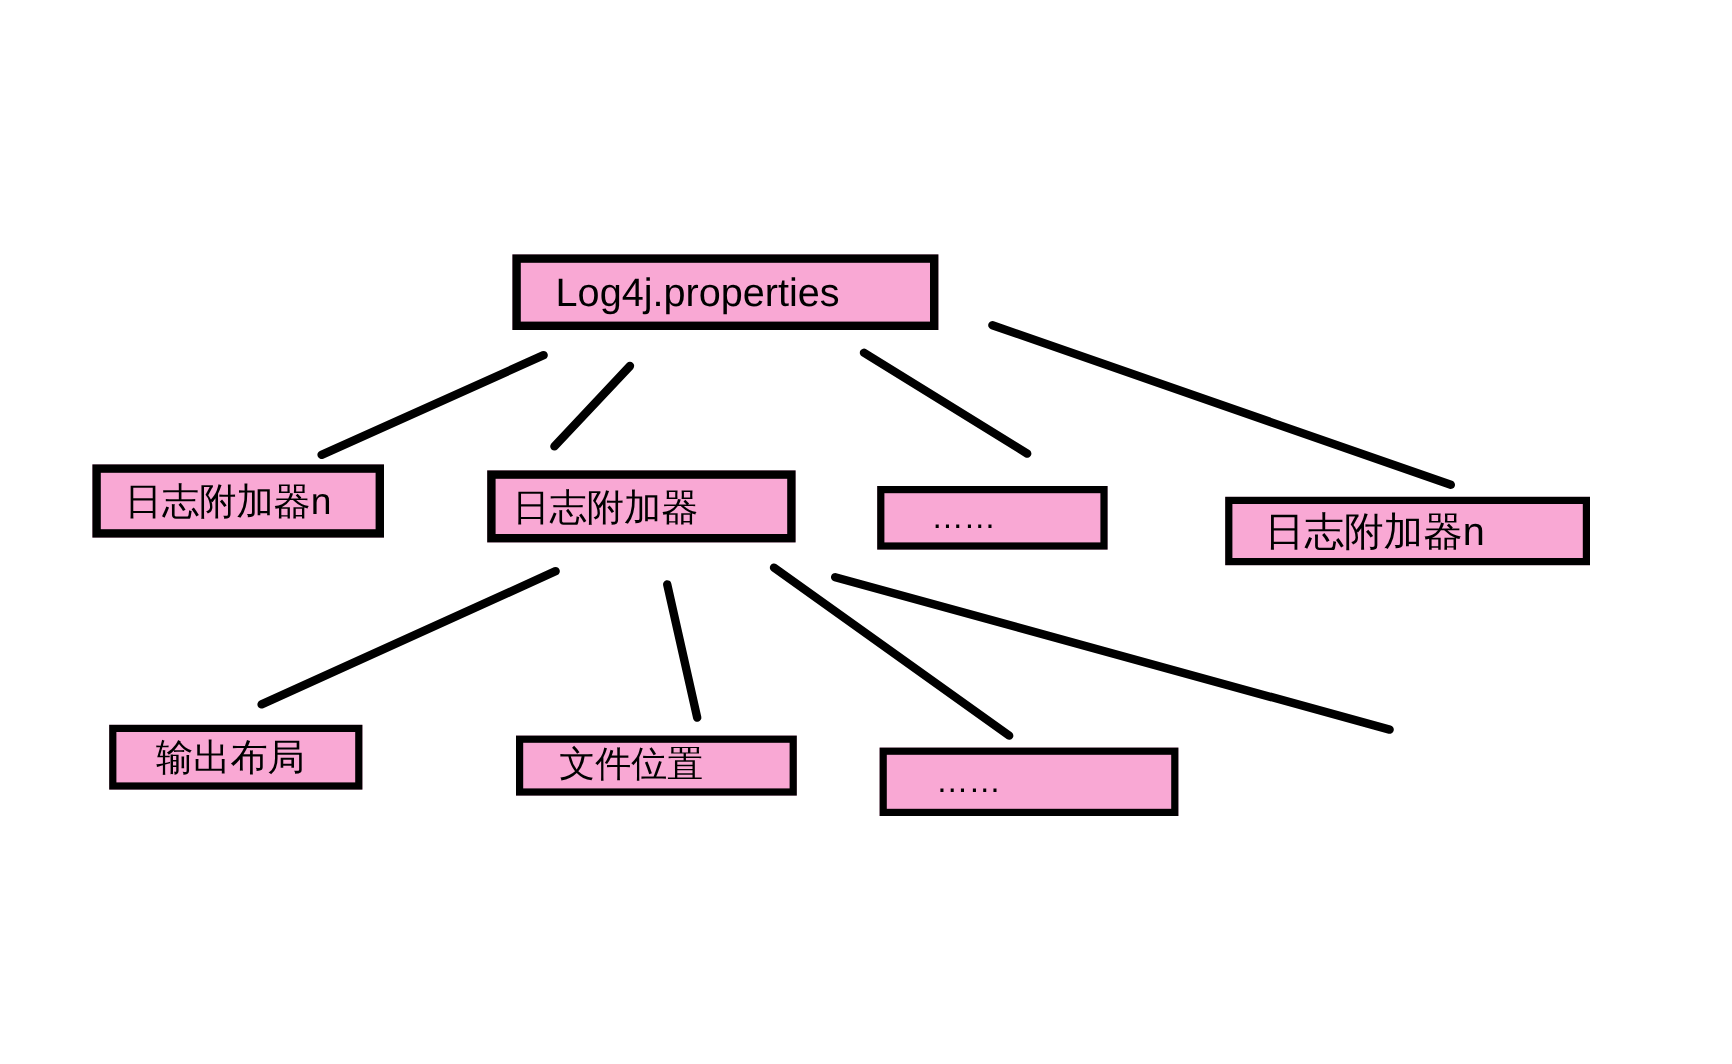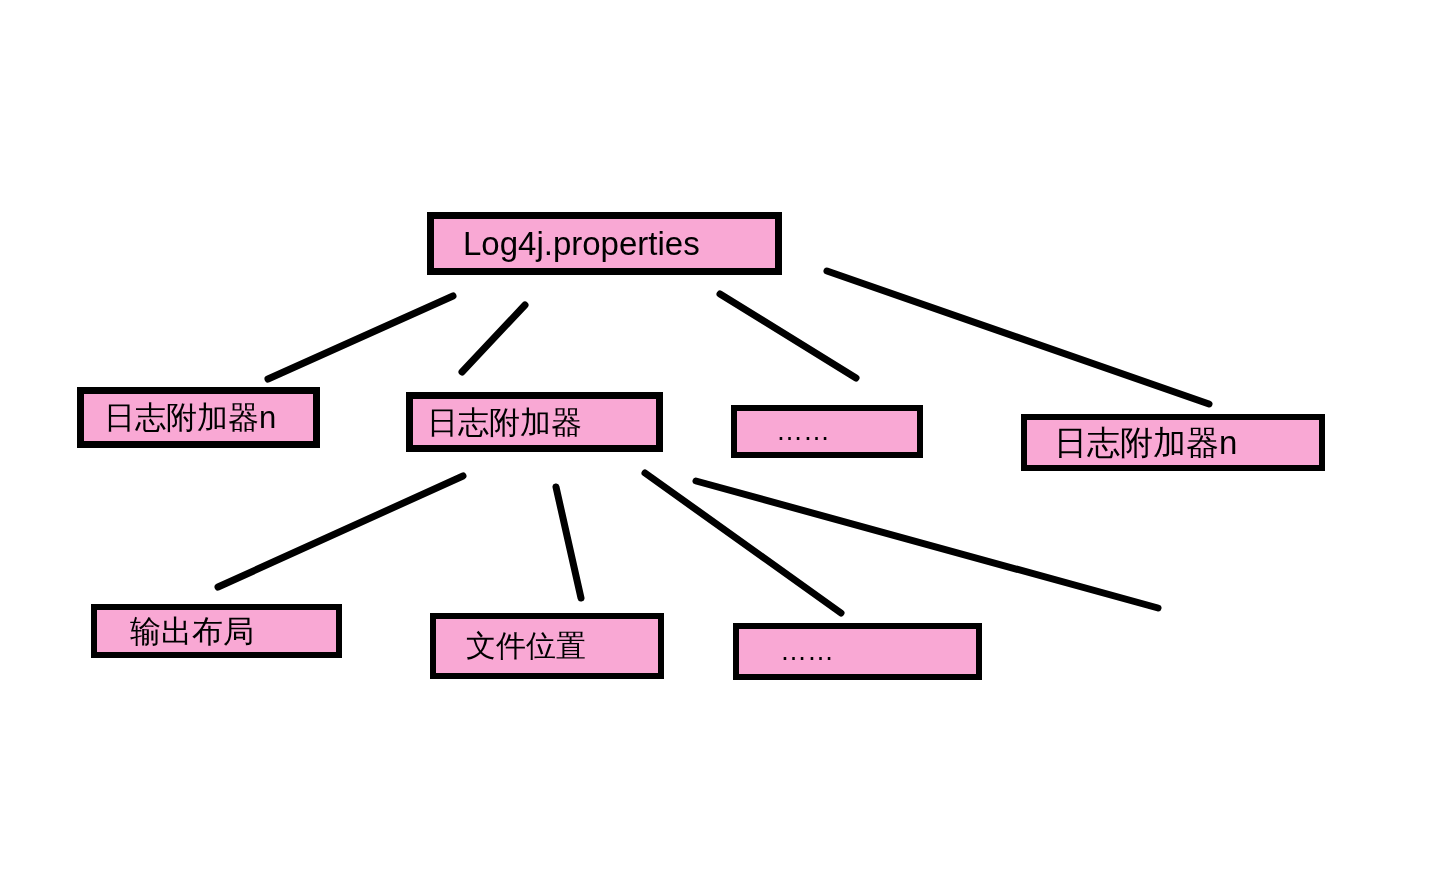--- a/index.html
+++ b/index.html
@@ -83,31 +83,31 @@
     width: 304px;
     height: 57px;
     border-width: 6px;
     padding-left: 27px;
     font-size: 33px;
   }
   
   .n-layout {
     left: 91px;
     top: 604px;
-    width: 251px;
+    width: 211px;
     height: 54px;
     border-width: 6px;
     padding-left: 33px;
     font-size: 31px;
   }
   .n-filepos {
     left: 430px;
     top: 613px;
     width: 234px;
-    height: 66px;
+    height: 50px;
     border-width: 6px;
     padding-left: 30px;
     font-size: 30px;
   }
   .n-ellipsis-2 {
     left: 733px;
     top: 623px;
     width: 249px;
     height: 57px;
     border-width: 6px;

